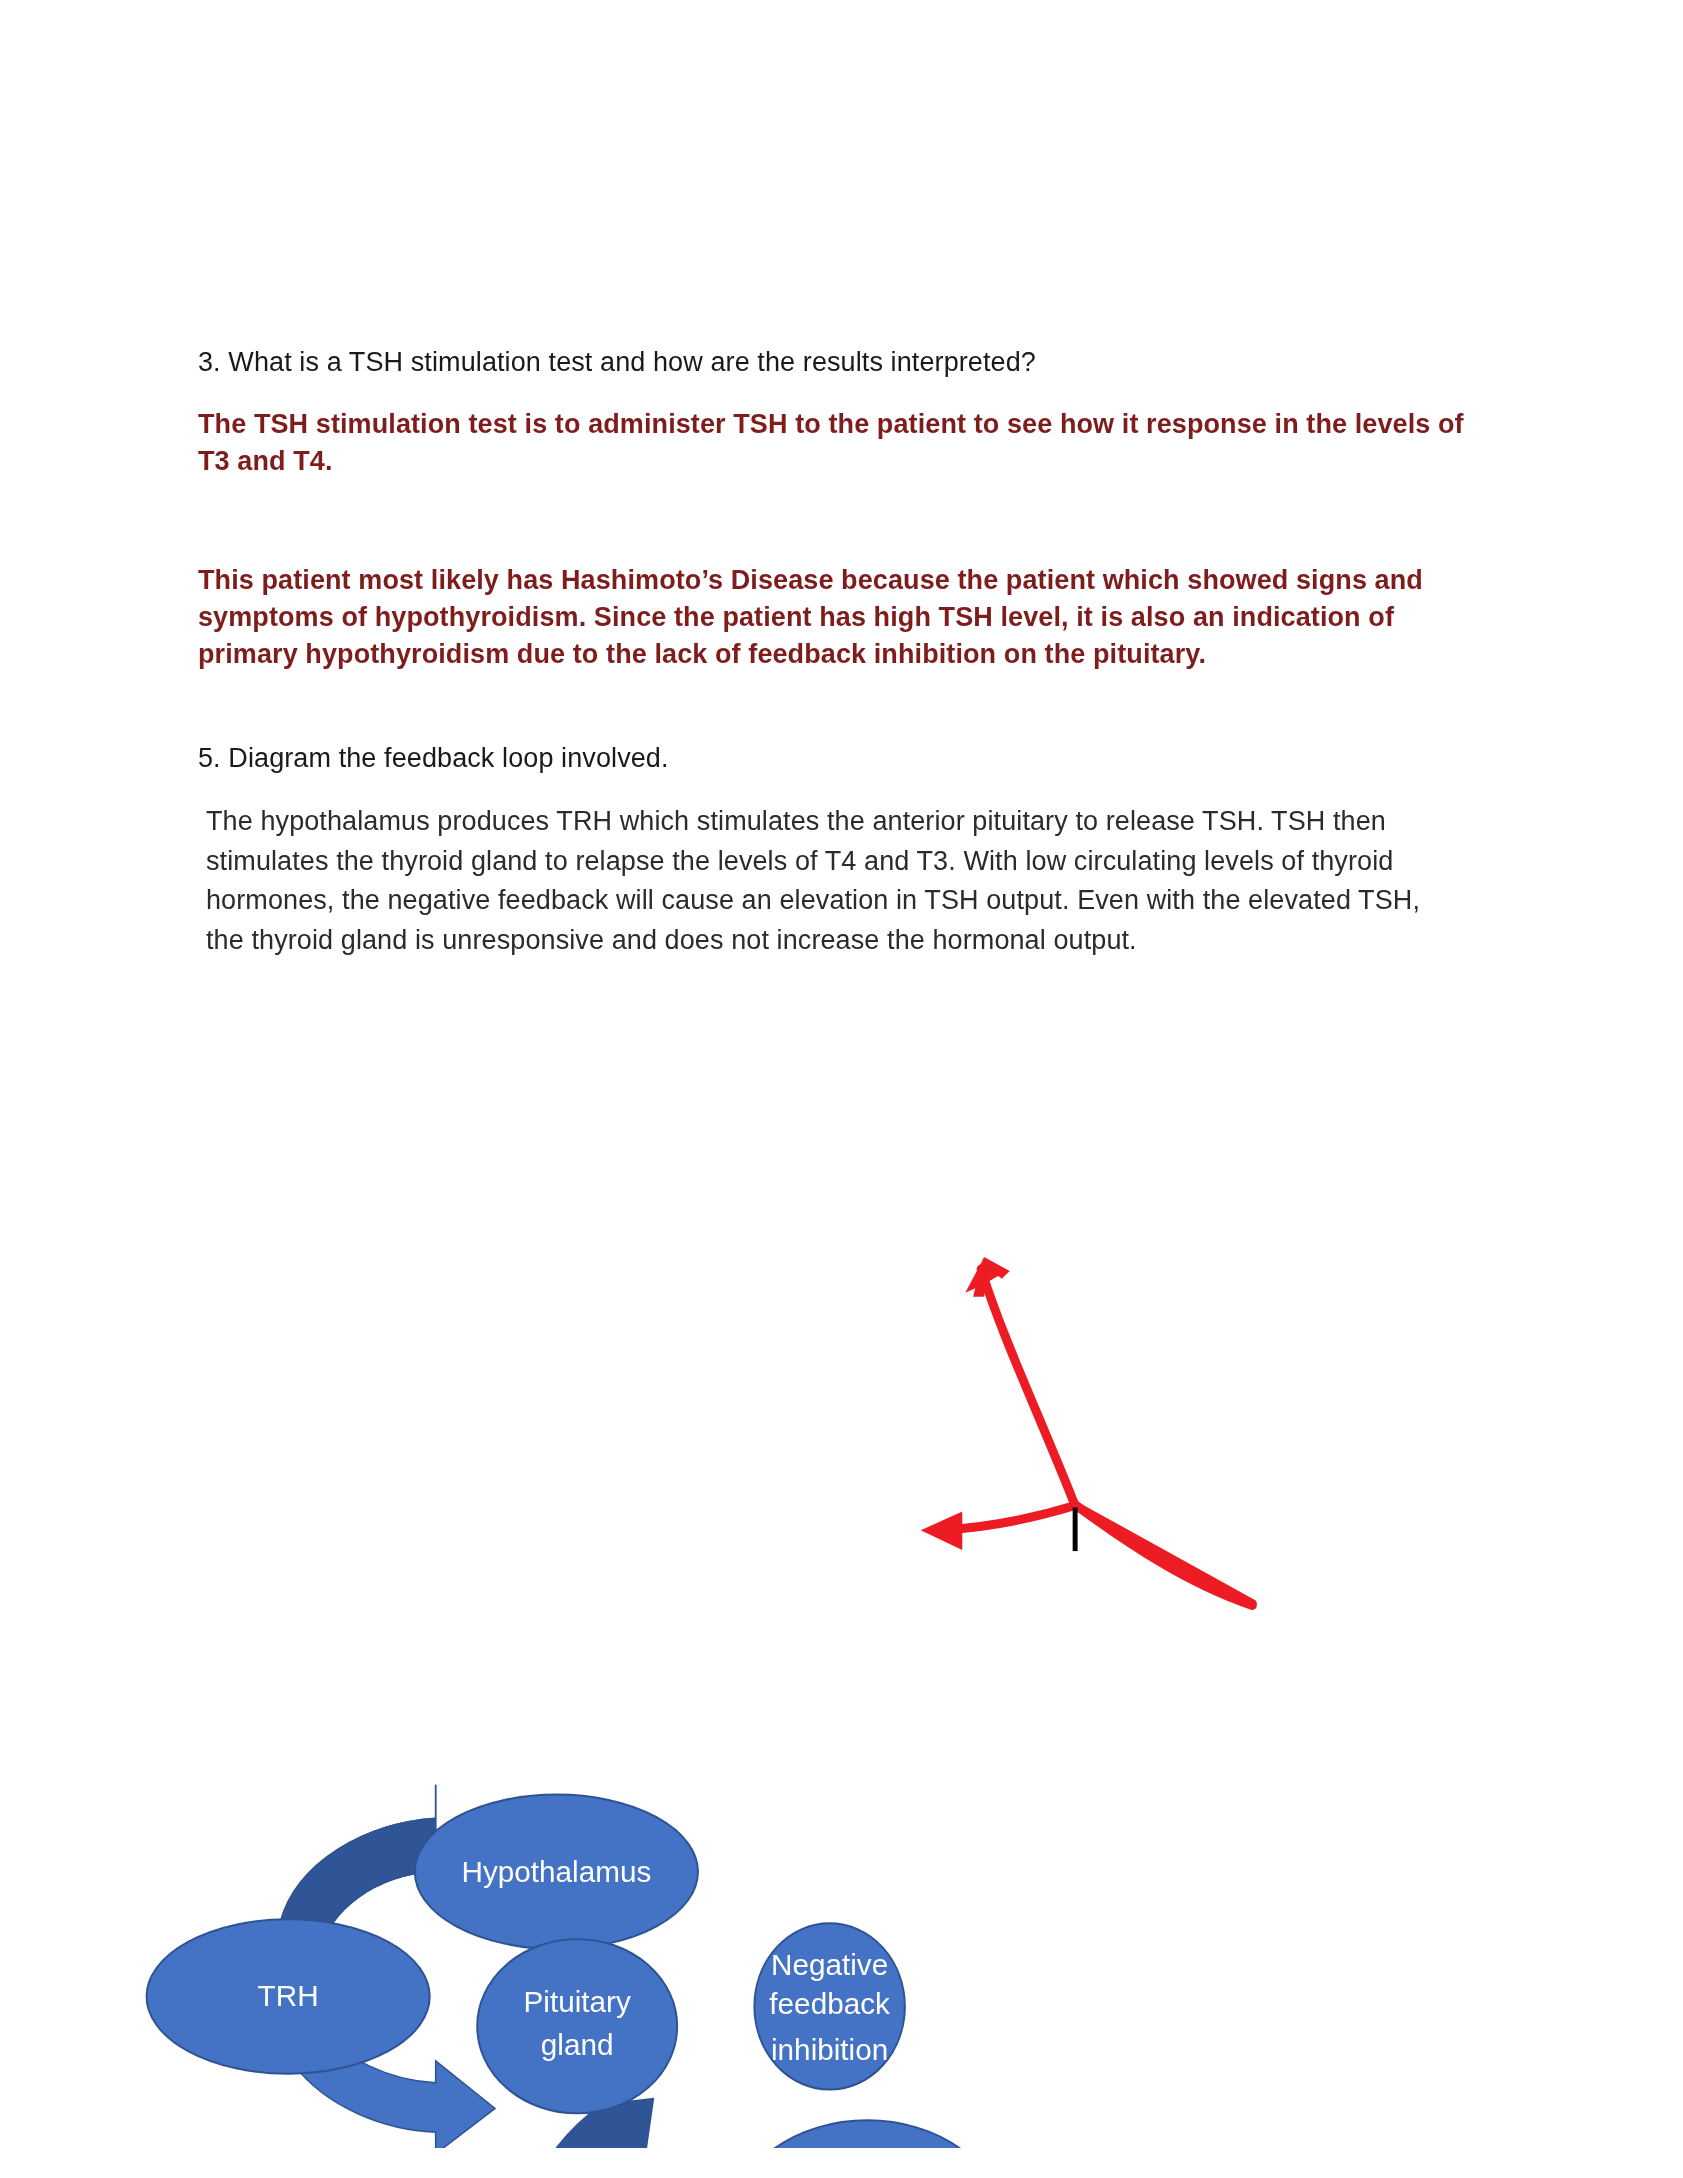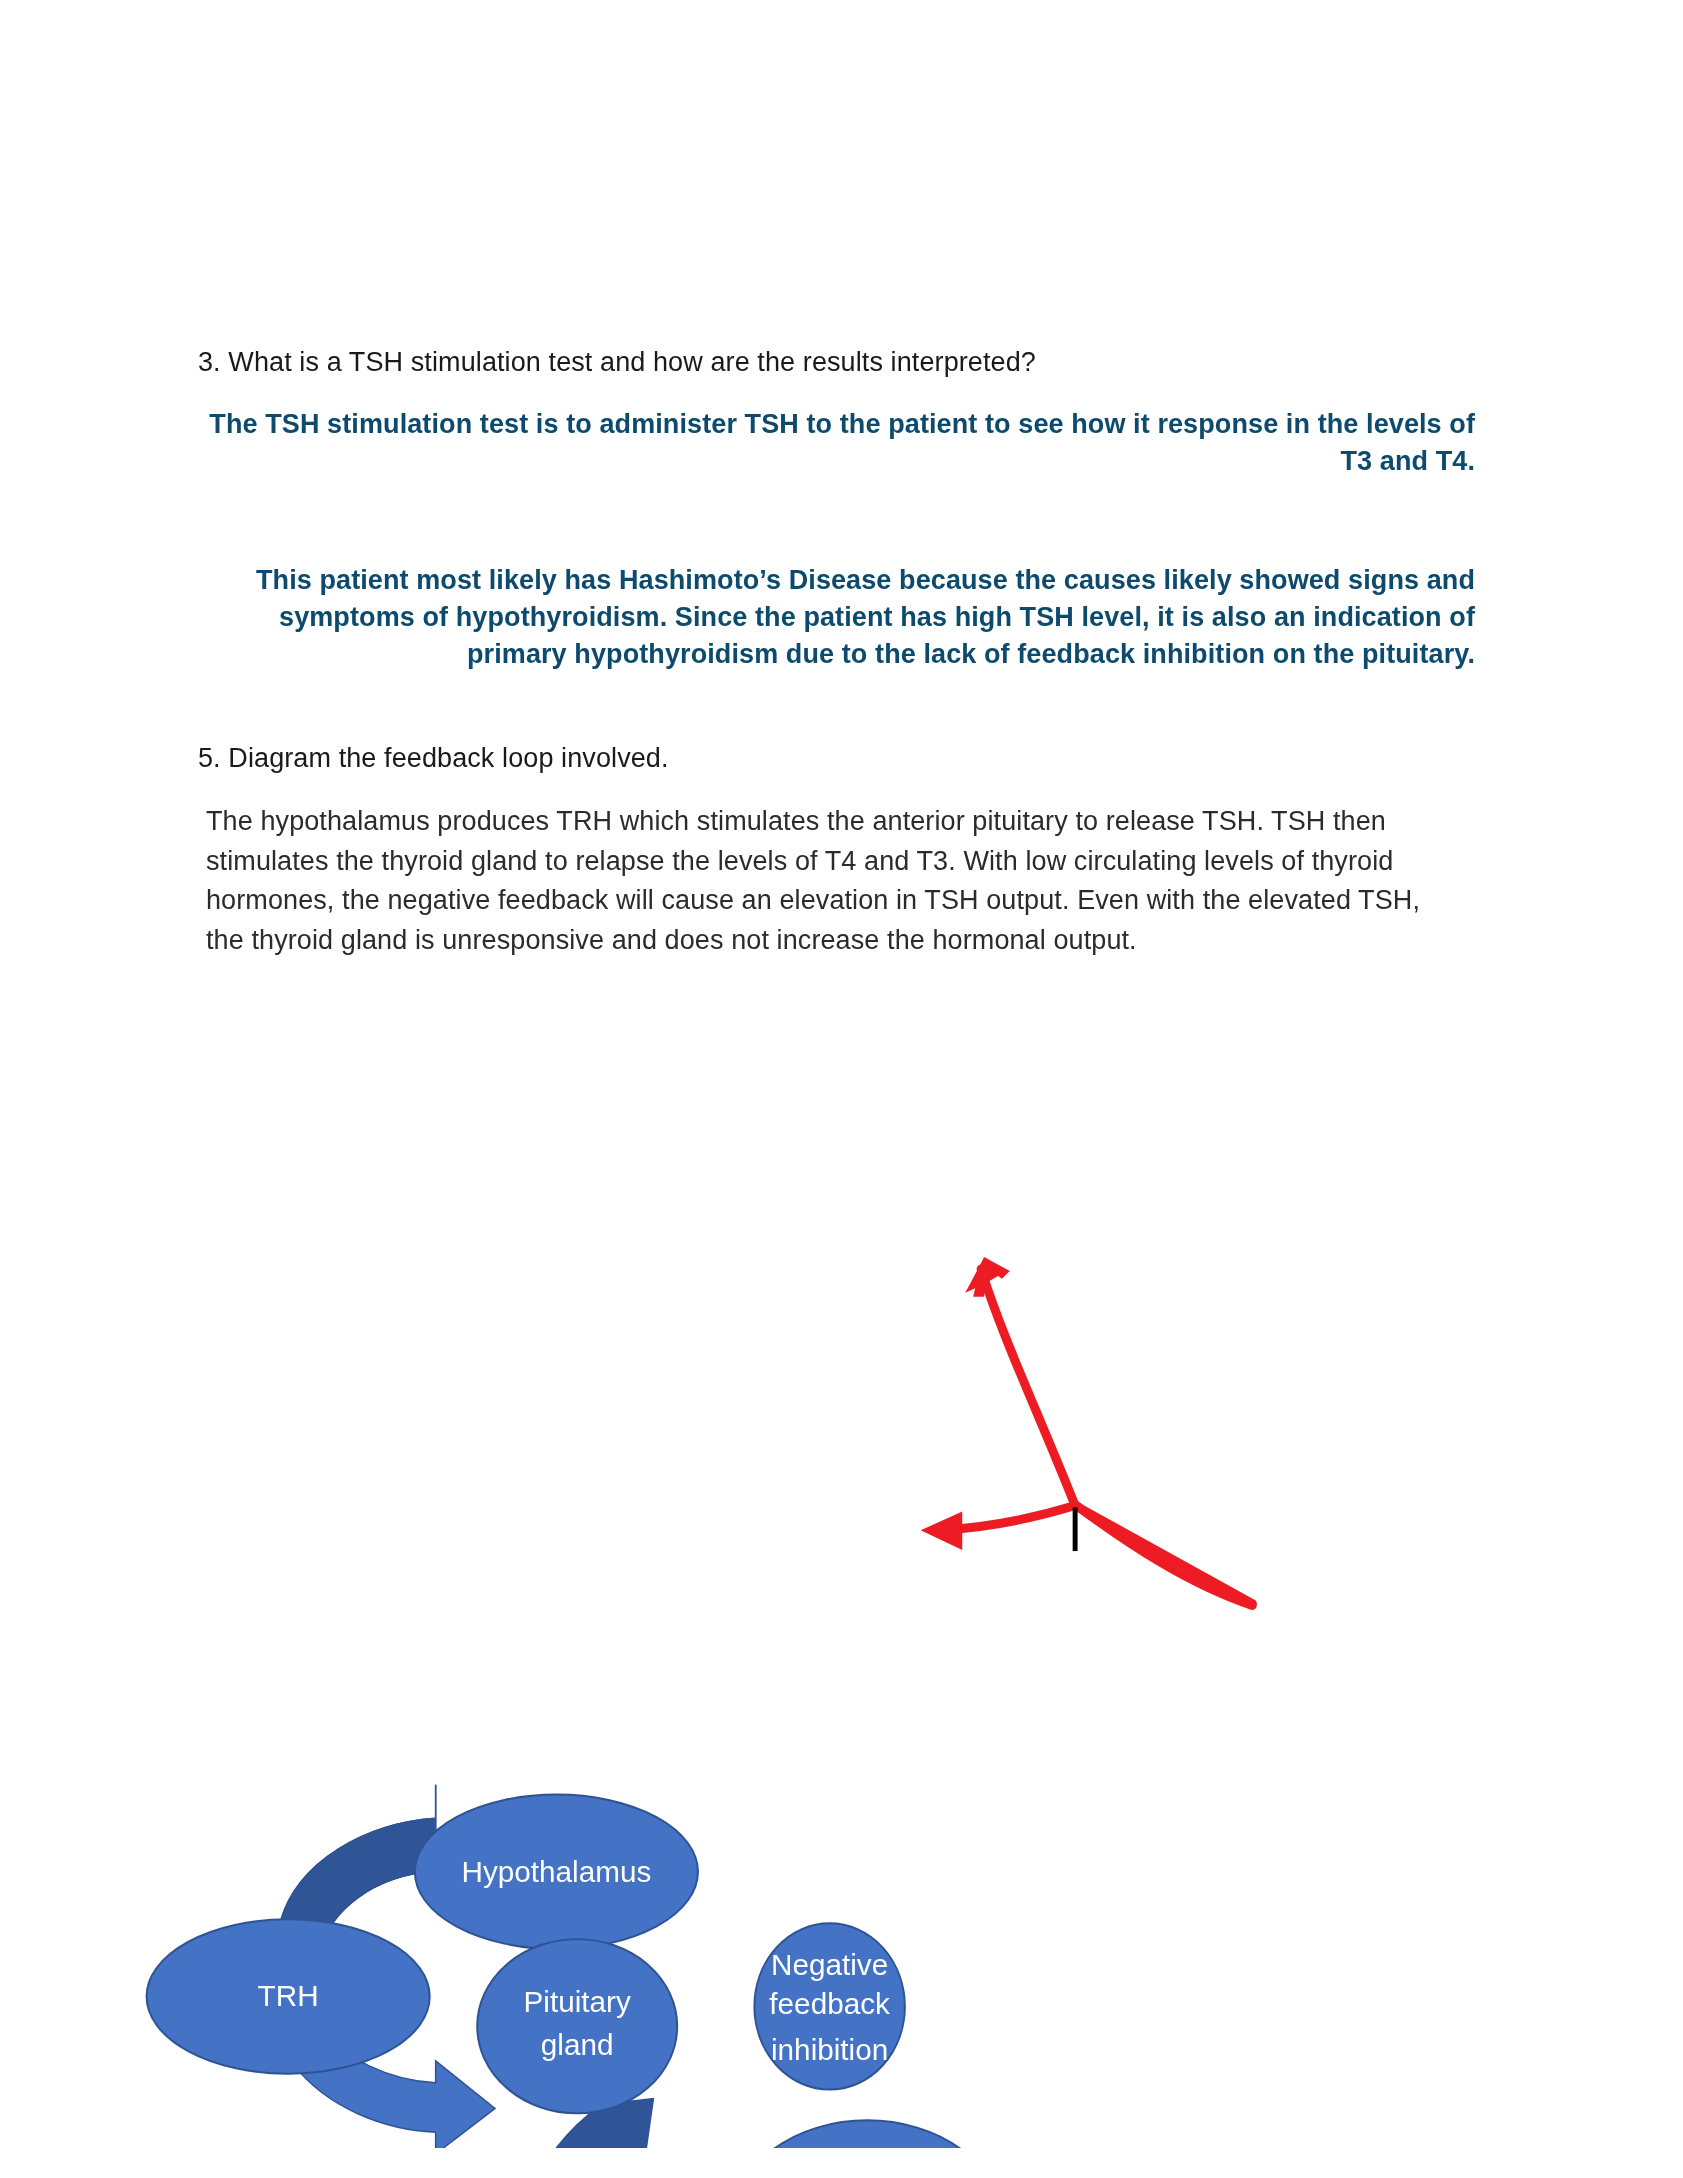--- a/index.html
+++ b/index.html
@@ -30,25 +30,24 @@
     font-size: 27px;
     line-height: 1.30;
     color: #1a1a1a;
     letter-spacing: 0.1px;
     margin: 0 0 26px 0;
     font-weight: 400;
   }
   .a-line {
     font-size: 27px;
     line-height: 1.38;
-    color: #0c4a6e;
+    color: #7f1d1d;
     letter-spacing: 0.1px;
     margin: 0 0 26px 0;
     font-weight: bold;
-    text-align: right;
   }
   .spacer-lg { height: 55px; }
   .spacer-md { height: 42px; }
   .para {
     font-size: 27px;
     line-height: 1.46;
     color: #2b2b2b;
     letter-spacing: 0.1px;
     margin: 8px;
     font-weight: 400;
@@ -79,21 +78,21 @@
 
 <div class="page">
 
   <div class="doc-body">
 
     <p class="q-line">3. What is a TSH stimulation test and how are the results interpreted?</p>
     <p class="a-line">The TSH stimulation test is to administer TSH to the patient to see how it response in the levels of T3 and T4.</p>
 
     <div class="spacer-lg"></div>
 
-    <p class="a-line">This patient most likely has Hashimoto’s Disease because the causes likely showed signs and symptoms of hypothyroidism. Since the patient has high TSH level, it is also an indication of primary hypothyroidism due to the lack of feedback inhibition on the pituitary.</p>
+    <p class="a-line">This patient most likely has Hashimoto’s Disease because the patient which showed signs and symptoms of hypothyroidism. Since the patient has high TSH level, it is also an indication of primary hypothyroidism due to the lack of feedback inhibition on the pituitary.</p>
 
     <div class="spacer-md"></div>
 
     <p class="q-line">5. Diagram the feedback loop involved.</p>
     <p class="para">The hypothalamus produces TRH which stimulates the anterior pituitary to release TSH. TSH then stimulates the thyroid gland to relapse the levels of T4 and T3. With low circulating levels of thyroid hormones, the negative feedback will cause an elevation in TSH output. Even with the elevated TSH, the thyroid gland is unresponsive and does not increase the hormonal output.</p>
 
   </div>
 
   <div class="diagram">
     <svg width="1683" height="1079" viewBox="0 0 1700 1090" xmlns="http://www.w3.org/2000/svg">

